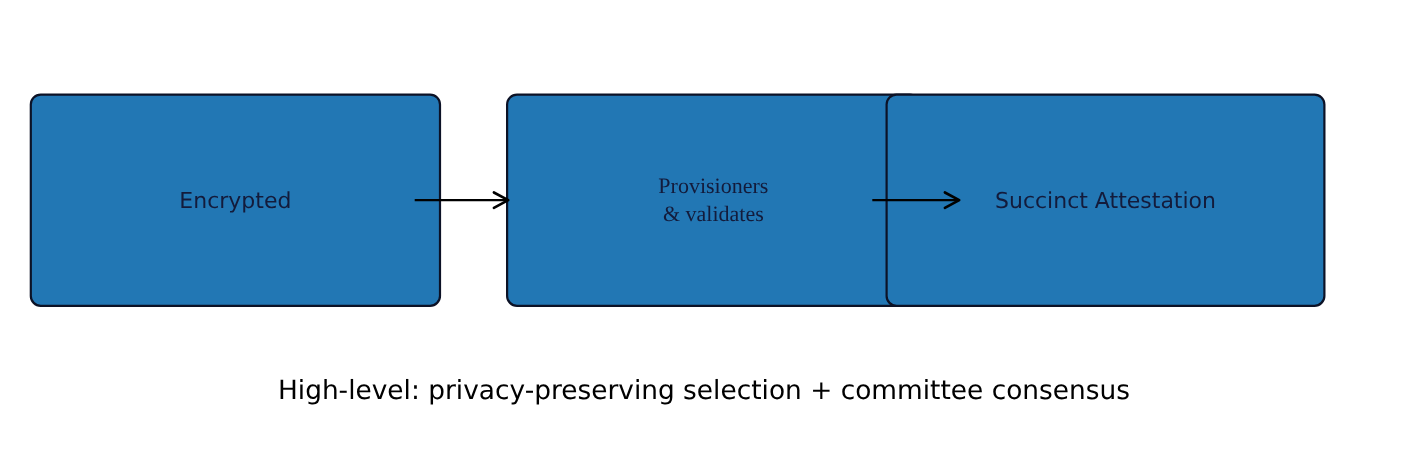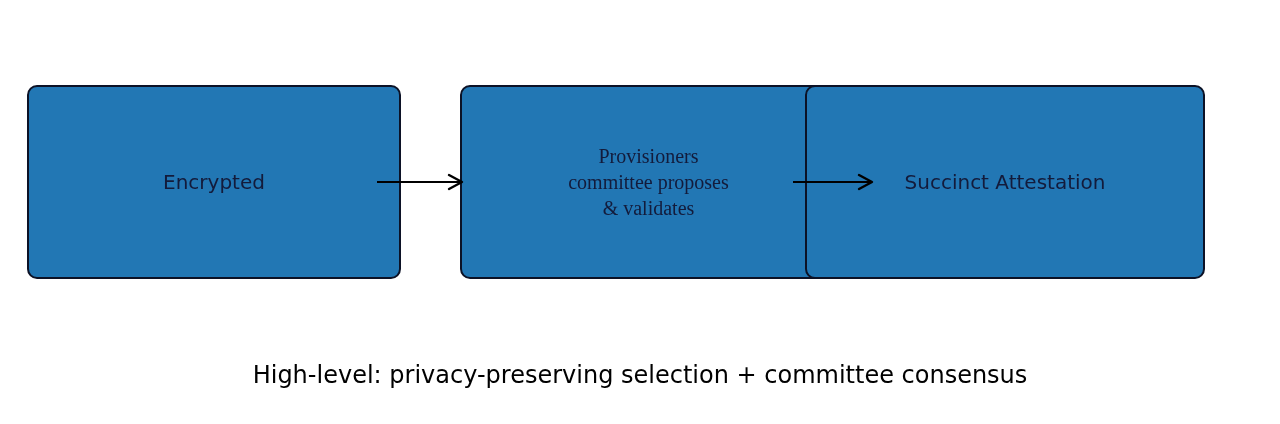--- a/index.html
+++ b/index.html
@@ -47,38 +47,36 @@
   .arrow-2 { left: 793px; width: 80px; }
   .caption {
     position: absolute;
     top: 340px;
     left: 0;
     width: 1280px;
     text-align: center;
     color: #000000;
     font-size: 24px;
     line-height: 30px;
-    margin-top: 20px;
   }
 </style>
 </head>
 <body>
 
 <div class="canvas">
 
   <div class="flow-box box-1">
     <div class="box-text">
       <div>Encrypted</div>
     </div>
   </div>
 
   <div class="flow-box box-2">
     <div class="box-text">
       <div>Provisioners</div>
-      <div>committee proposes</div>
       <div>&amp; validates</div>
     </div>
   </div>
 
   <div class="flow-box box-3">
     <div class="box-text">
       <div>Succinct Attestation</div>
     </div>
   </div>
 

